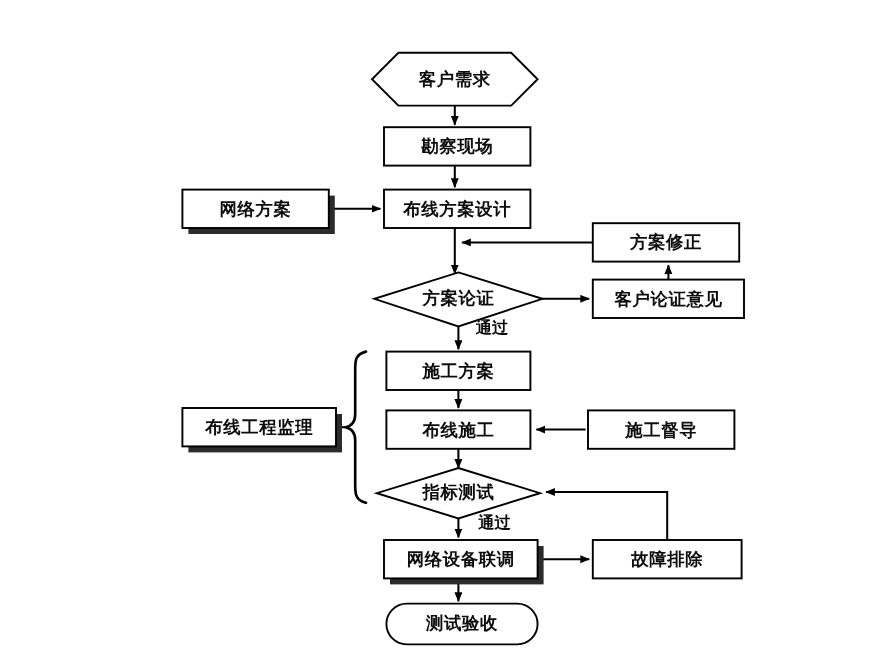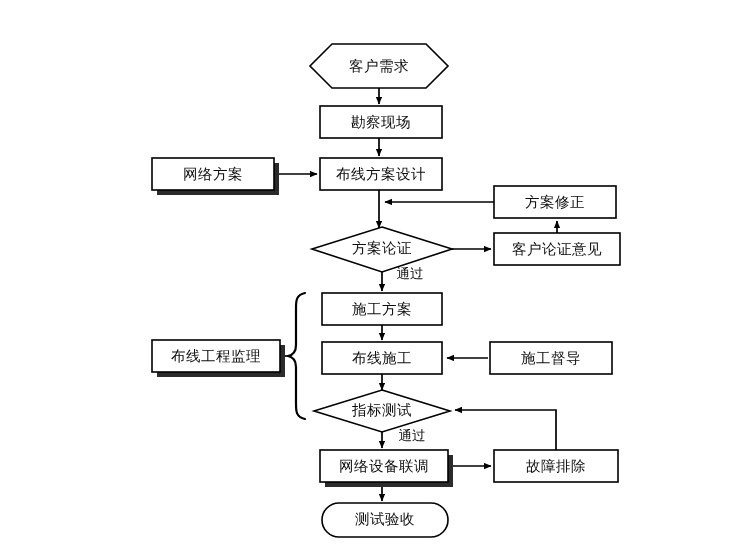--- a/index.html
+++ b/index.html
@@ -11,20 +11,21 @@
     width: 742px;
     height: 547px;
     font-family: "DejaVu Sans", sans-serif;
     overflow: hidden;
   }
   #flowchart-root {
     position: relative;
     width: 742px;
     height: 547px;
     background: #ffffff;
+    font-weight: bold;
   }
   svg#diagram {
     display: block;
     width: 742px;
     height: 547px;
     background: #ffffff;
   }
   .node-shape {
     fill: #ffffff;
     stroke: #000000;

